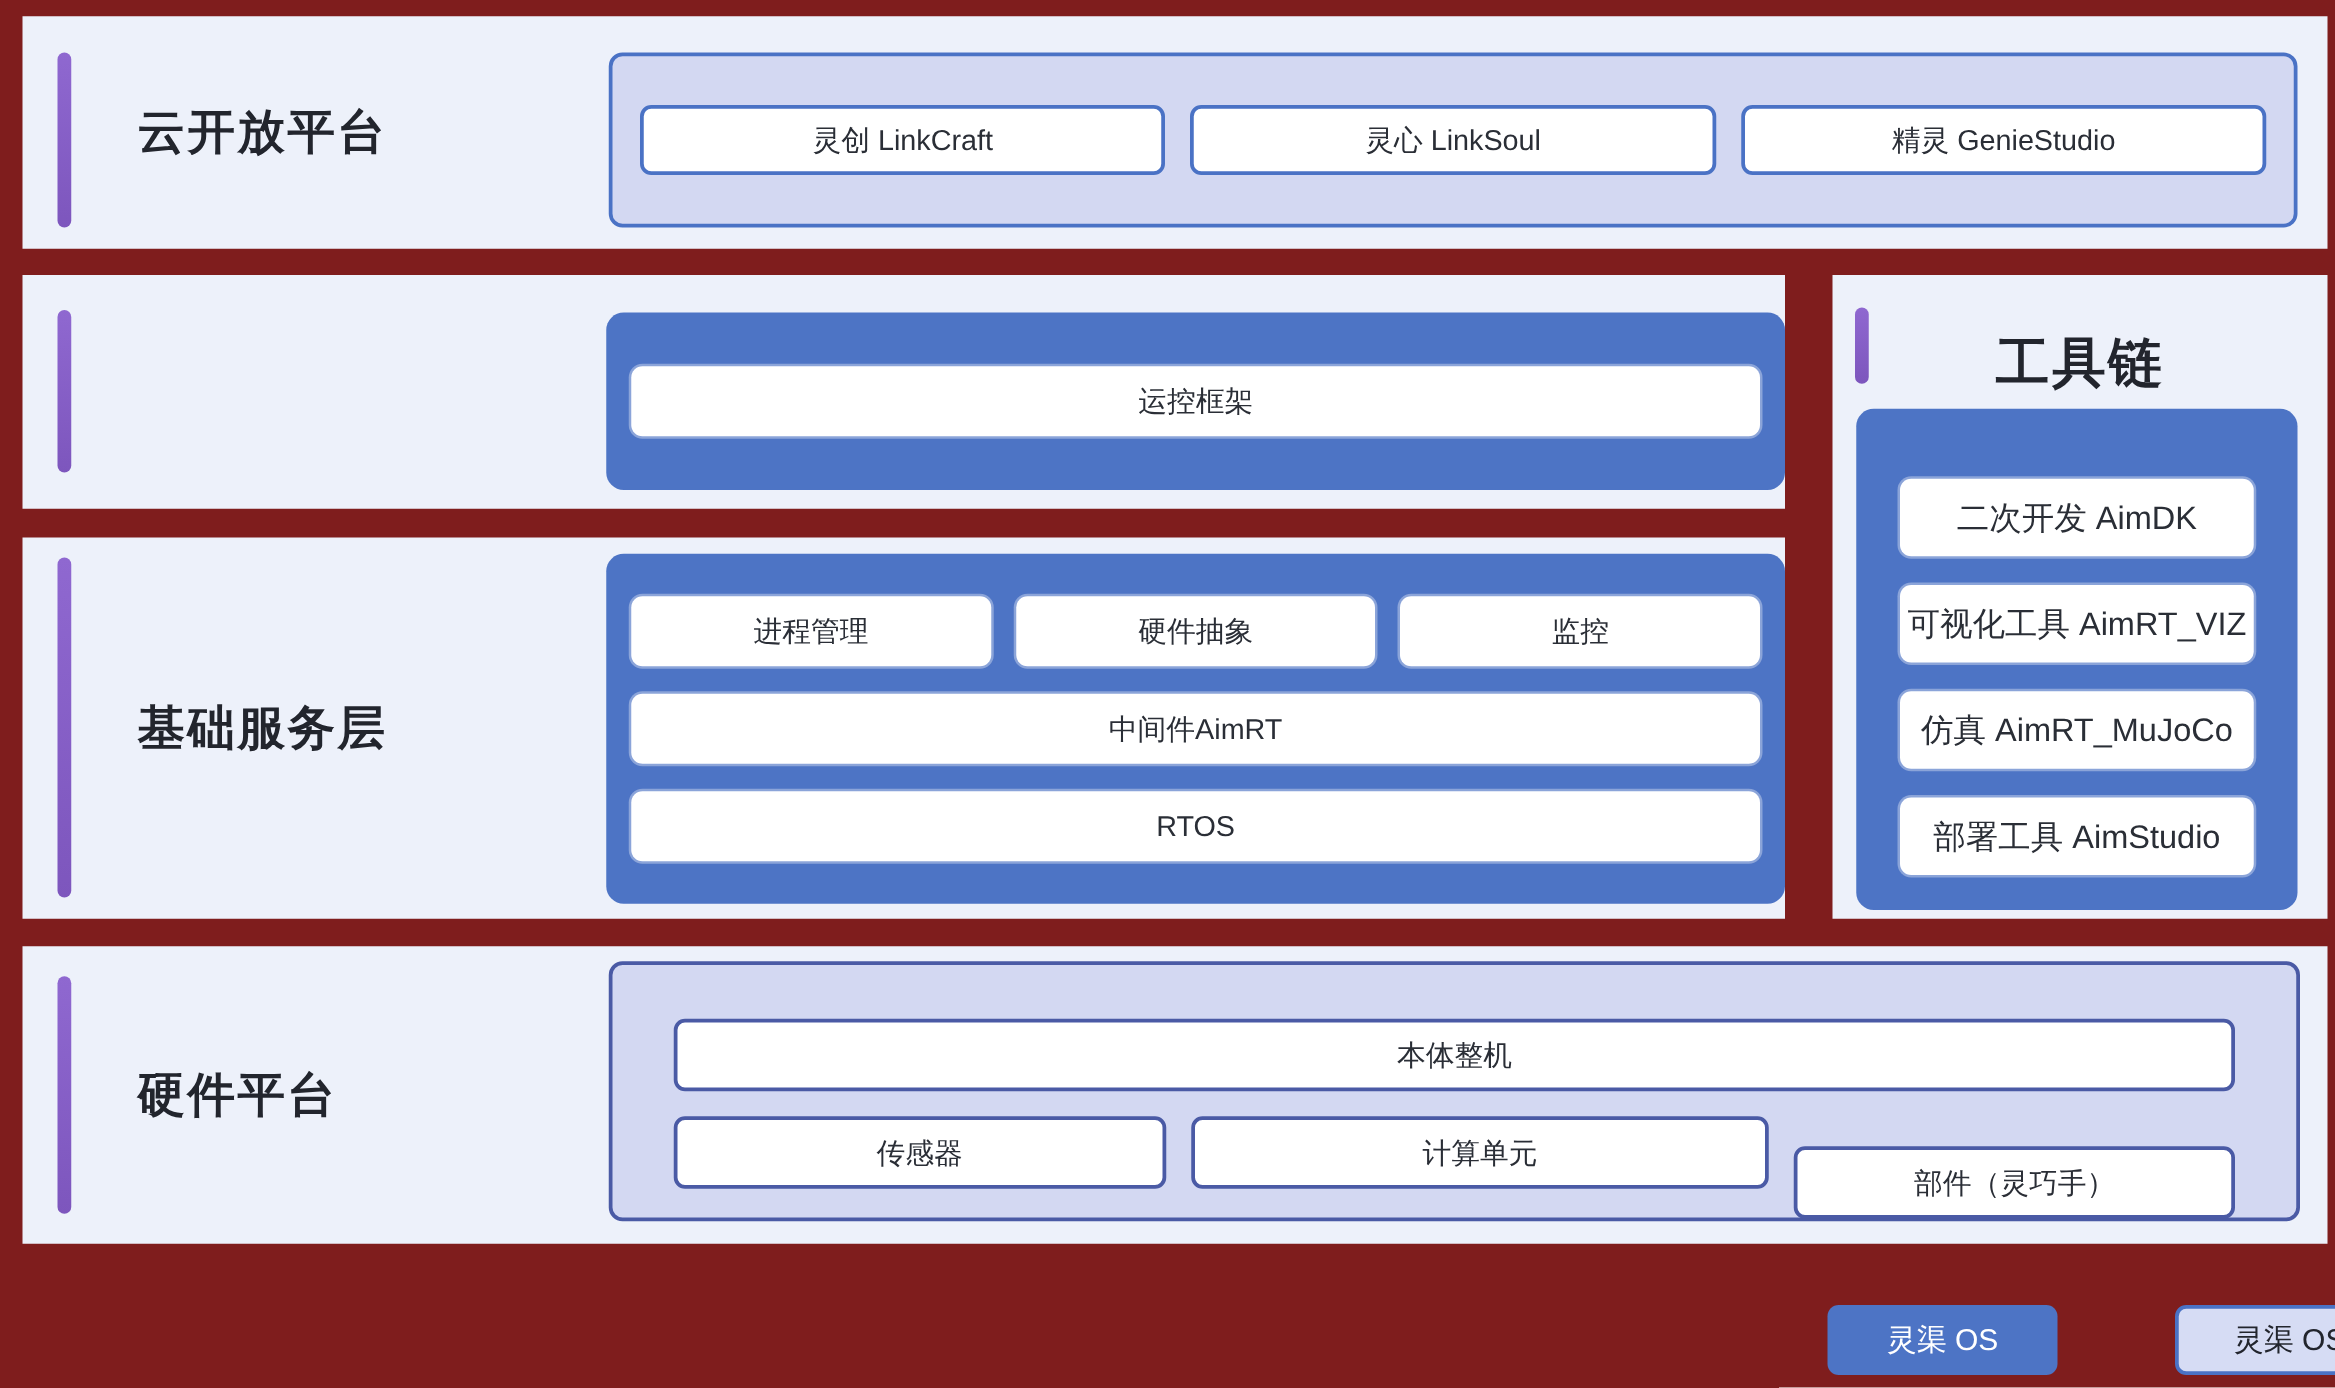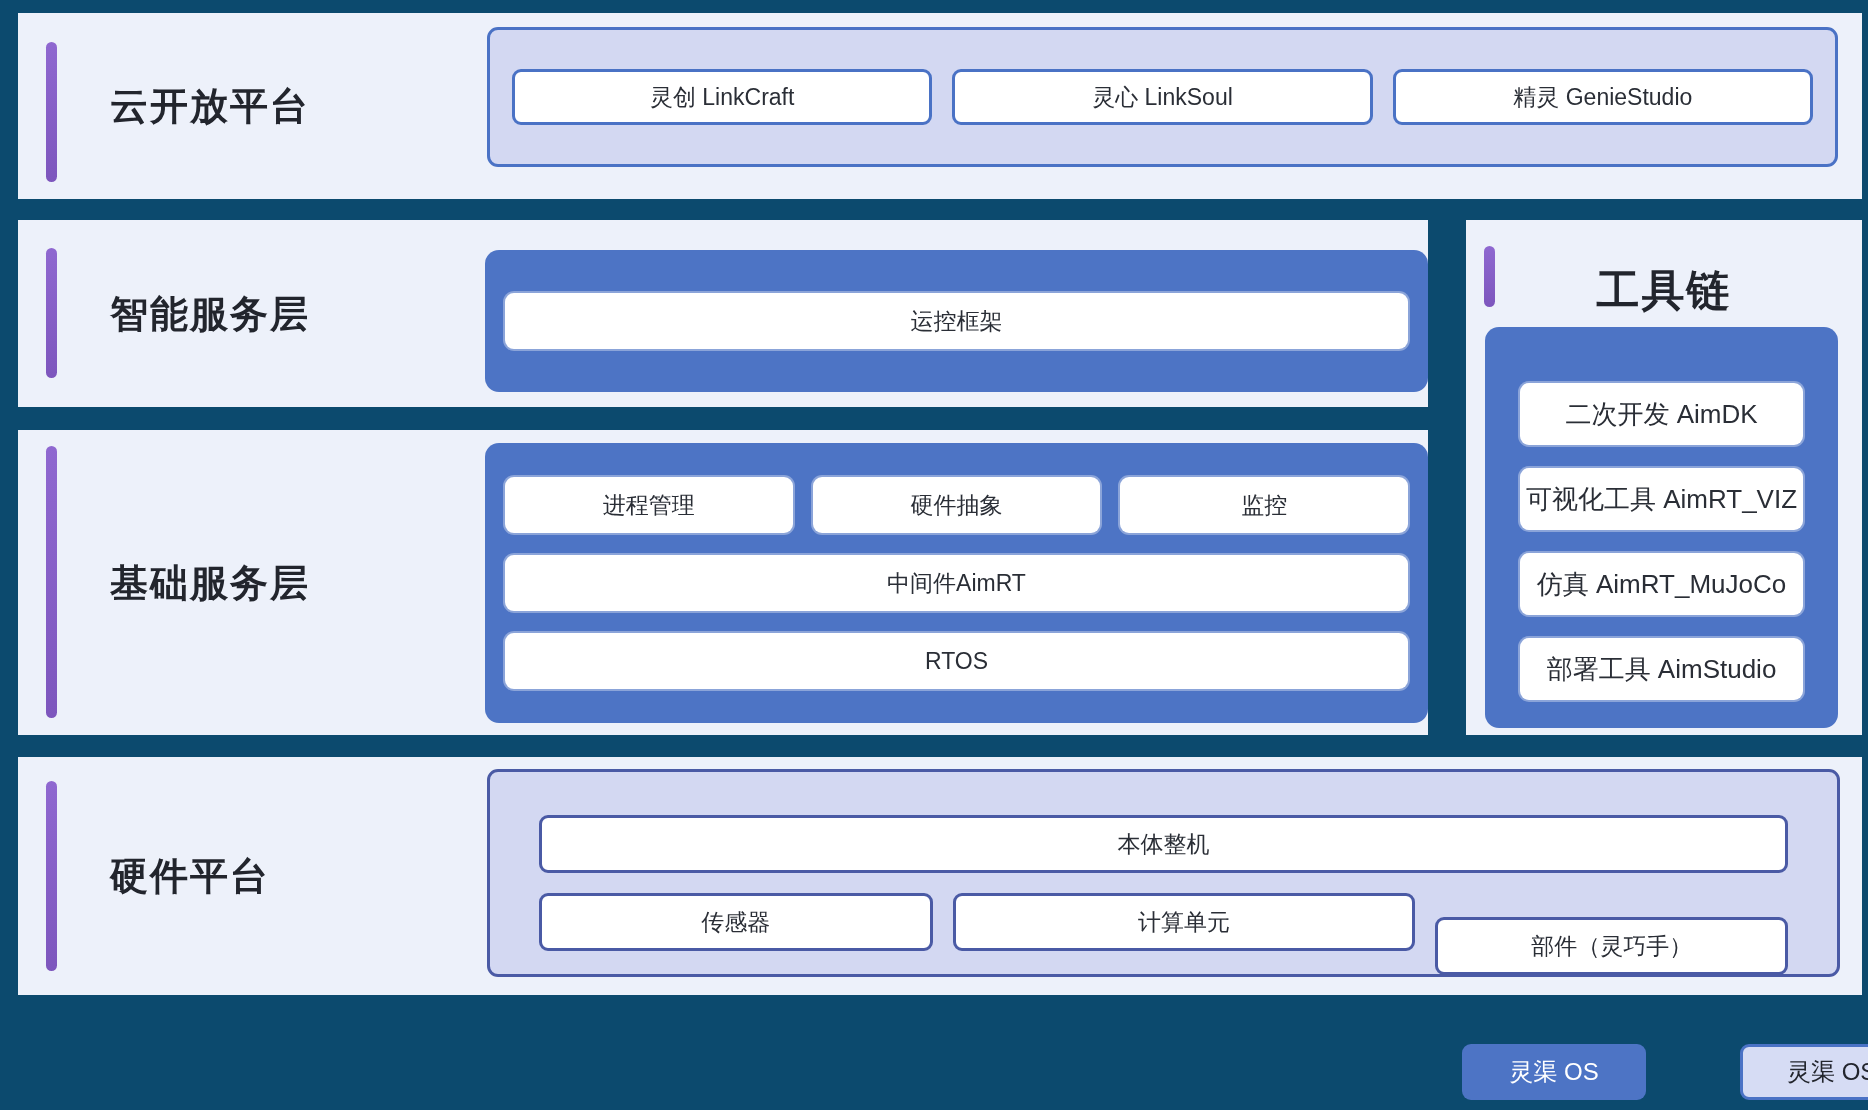--- a/index.html
+++ b/index.html
@@ -7,21 +7,21 @@
     --blue:#4d74c5;
     --blue-border:#4a72c5;
     --lavender:#d3d8f2;
     --indigo-border:#4a5aa5;
     --purple:#8762c8;
     --title:#22252d;
     --text:#2a2e36;
   }
   html,body{margin:0;padding:0;background:#fff;}
   .canvas{
-    position:relative;width:1868px;height:1110px;background:#0c4a6e;
+    position:relative;width:1868px;height:1110px;background:#7f1d1d;
     font-family:"Liberation Sans", sans-serif;color:var(--text);
     overflow:hidden;
   }
   .row{position:absolute;background:var(--row-bg);}
   #row-cloud   {left:18px;top:13px;width:1844px;height:186px;}
   #row-intel   {left:18px;top:220px;width:1410px;height:187px;}
   #row-found   {left:18px;top:430px;width:1410px;height:305px;}
   #panel-tool  {left:1466px;top:220px;width:396px;height:515px;background:var(--row-bg);position:absolute;}
   #row-hard    {left:18px;top:757px;width:1844px;height:238px;}
 
@@ -39,21 +39,21 @@
     margin:0;font-size:38px;font-weight:700;color:var(--title);
     letter-spacing:2px;white-space:nowrap;
   }
 
   
   .related-container{
     position:absolute;background:var(--lavender);
     border:3px solid var(--blue-border);border-radius:11px;box-sizing:border-box;
   }
   #row-cloud .related-container{
-    left:469px;top:14px;width:1351px;height:140px;
+    left:469px;top:29px;width:1351px;height:140px;
     display:flex;align-items:center;gap:20px;padding:0 22px;
   }
   #row-hard .related-container{
     left:469px;top:12px;width:1353px;height:208px;
     border-color:var(--indigo-border);
     padding:43px 49px 29px 49px;display:flex;flex-direction:column;gap:20px;
   }
 
   
   .blue-container{position:absolute;background:var(--blue);border-radius:14px;box-sizing:border-box;text-align:center;}
@@ -113,21 +113,20 @@
     <h2 class="ltitle">云开放平台</h2>
     <div class="related-container">
       <div class="node related-node">灵创 LinkCraft</div>
       <div class="node related-node">灵心 LinkSoul</div>
       <div class="node related-node">精灵 GenieStudio</div>
     </div>
   </section>
 
   <section class="row" id="row-intel">
     <span class="bar"></span>
-    <h2 class="ltitle">智能服务层</h2>
     <div class="blue-container">
       <div class="node os-node">运控框架</div>
     </div>
   </section>
 
   <section class="row" id="row-found">
     <span class="bar"></span>
     <h2 class="ltitle">基础服务层</h2>
     <div class="blue-container">
       <div class="subrow">

